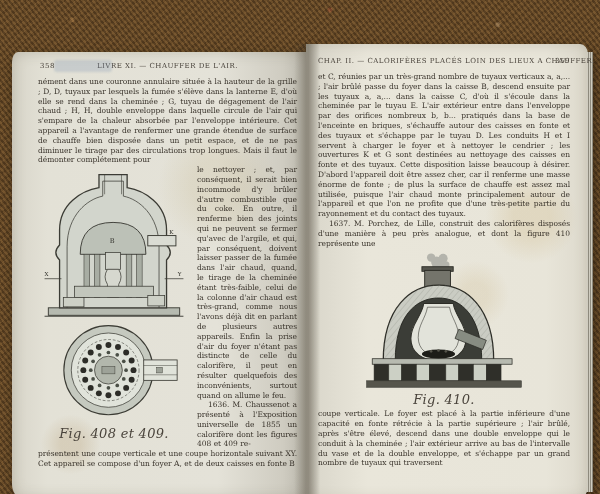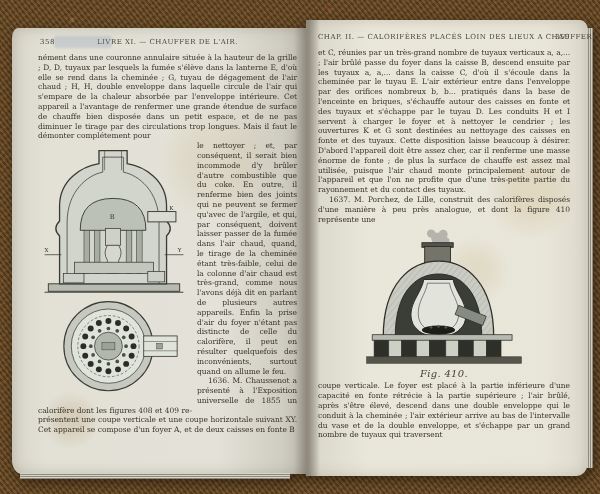--- a/index.html
+++ b/index.html
@@ -7,21 +7,21 @@
     width:600px;height:494px;overflow:hidden;position:relative;
     font-family:"DejaVu Serif","Liberation Serif",serif;
     background-color:#5e4425;
     background-image:
       repeating-linear-gradient(52deg, rgba(139,102,55,.35) 0 2px, rgba(61,41,20,.35) 2px 4px),
       repeating-linear-gradient(-41deg, rgba(160,118,66,.22) 0 3px, rgba(74,50,24,.22) 3px 6px),
       radial-gradient(circle at 12% 4%, rgba(201,150,92,.5) 0 2px, transparent 3px),
       radial-gradient(circle at 55% 2%, rgba(190,80,60,.5) 0 2px, transparent 3px),
       radial-gradient(circle at 83% 5%, rgba(220,190,150,.5) 0 2px, transparent 3px);
   }
-  .scene{position:absolute;inset:0;}
+  .scene{position:absolute;inset:0;margin-top:24px;}
   .book{position:absolute;left:6px;top:14px;width:582px;height:462px;
         filter:drop-shadow(2px 4px 6px rgba(20,12,4,.55));}
   .page{position:absolute;color:#35302a;}
   .page-left{
     left:6px;top:14px;width:294px;height:446px;
     background:
       radial-gradient(circle at 70% 30%, rgba(188,170,120,.18) 0 26px, transparent 60px),
       radial-gradient(circle at 20% 88%, rgba(170,140,90,.22) 0 10px, transparent 30px),
       linear-gradient(to right,#d8d5c9 0%,#e3e1d6 12%,#e4e2d8 70%,#cfccc1 92%,#bab7ac 100%);
     border-radius:6px 0 0 10px/10px 0 0 14px;
@@ -51,21 +51,21 @@
   .running-head .num-left{position:absolute;left:2px;top:0;}
   .running-head .num-right{position:absolute;right:0;top:0;text-align:right;}
   .stamp{position:absolute;left:16px;top:-2px;width:58px;height:12px;border-radius:3px;
     background:rgba(128,150,178,.28);filter:blur(1px);}
   .para{margin:0;font-size:7.5px;line-height:9.8px;text-align:justify;
     letter-spacing:-.05px;word-spacing:.2px;color:#3a342c;}
   .indent{text-indent:11px;}
   .clear-bottom{clear:left;}
   .fig-float{float:left;width:152px;margin:3px 7px 2px 0;text-align:center;}
   .fig-center{width:178px;margin:4px auto 2px;text-align:center;}
-  .caption{font-size:10px;font-style:italic;color:#4a443c;margin-top:2px;letter-spacing:.3px;}
+  .caption{font-size:13px;font-style:italic;color:#4a443c;margin-top:2px;letter-spacing:.3px;}
   svg{display:block;margin:0 auto;}
   .eng{stroke:#3b3b34;fill:none;}
 </style>
 </head>
 <body>
 
 <div class="scene">
   <div class="book">
 
     <div class="page page-left">
@@ -143,20 +143,21 @@
                 <circle cx="51" cy="54" r="2"></circle>
                 <circle cx="53.5" cy="44.5" r="2"></circle>
               <circle cx="60.5" cy="37.5" r="2"></circle>
                 <circle cx="70" cy="35" r="2"></circle>
                 <circle cx="79.5" cy="37.5" r="2"></circle>
                 <circle cx="86.5" cy="44.5" r="2"></circle>
             </g>
             <circle cx="70" cy="54" r="15" fill="#b2b7ac" stroke="#3b3b34" stroke-width=".8"></circle>
             <rect x="63" y="50" width="14" height="8" fill="#9da298" stroke="#3b3b34" stroke-width=".5"></rect>
           </svg>
+          <div class="caption">Fig. 408 et 409.</div>
         </div>
 
         <p class="para">le nettoyer ; et, par conséquent, il serait bien incommode d'y brûler d'autre combustible que du coke. En outre, il renferme bien des joints qui ne peuvent se fermer qu'avec de l'argile, et qui, par conséquent, doivent laisser passer de la fumée dans l'air chaud, quand, le tirage de la cheminée étant très-faible, celui de la colonne d'air chaud est très-grand, comme nous l'avons déjà dit en parlant de plusieurs autres appareils. Enfin la prise d'air du foyer n'étant pas distincte de celle du calorifère, il peut en résulter quelquefois des inconvénients, surtout quand on allume le feu.</p>
         <p class="para indent">1636. M. Chaussenot a présenté à l'Exposition universelle de 1855 un calorifère dont les figures 408 et 409 re-</p>
         <p class="para clear-bottom">présentent une coupe verticale et une coupe horizontale suivant XY. Cet appareil se compose d'un foyer A, et de deux caisses en fonte B</p>
       </div>
     </div>
 
     <div class="page page-right">
       <div class="edge-stack-right"></div>

